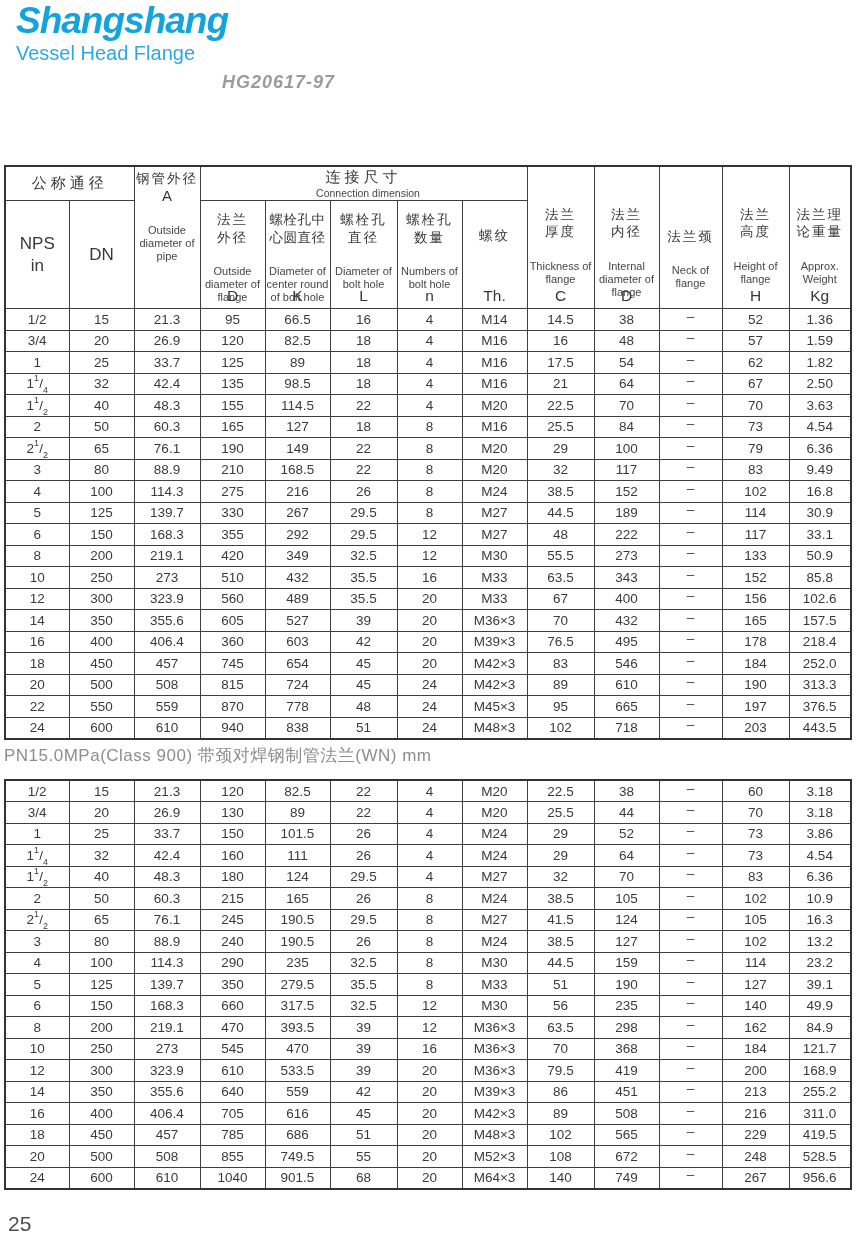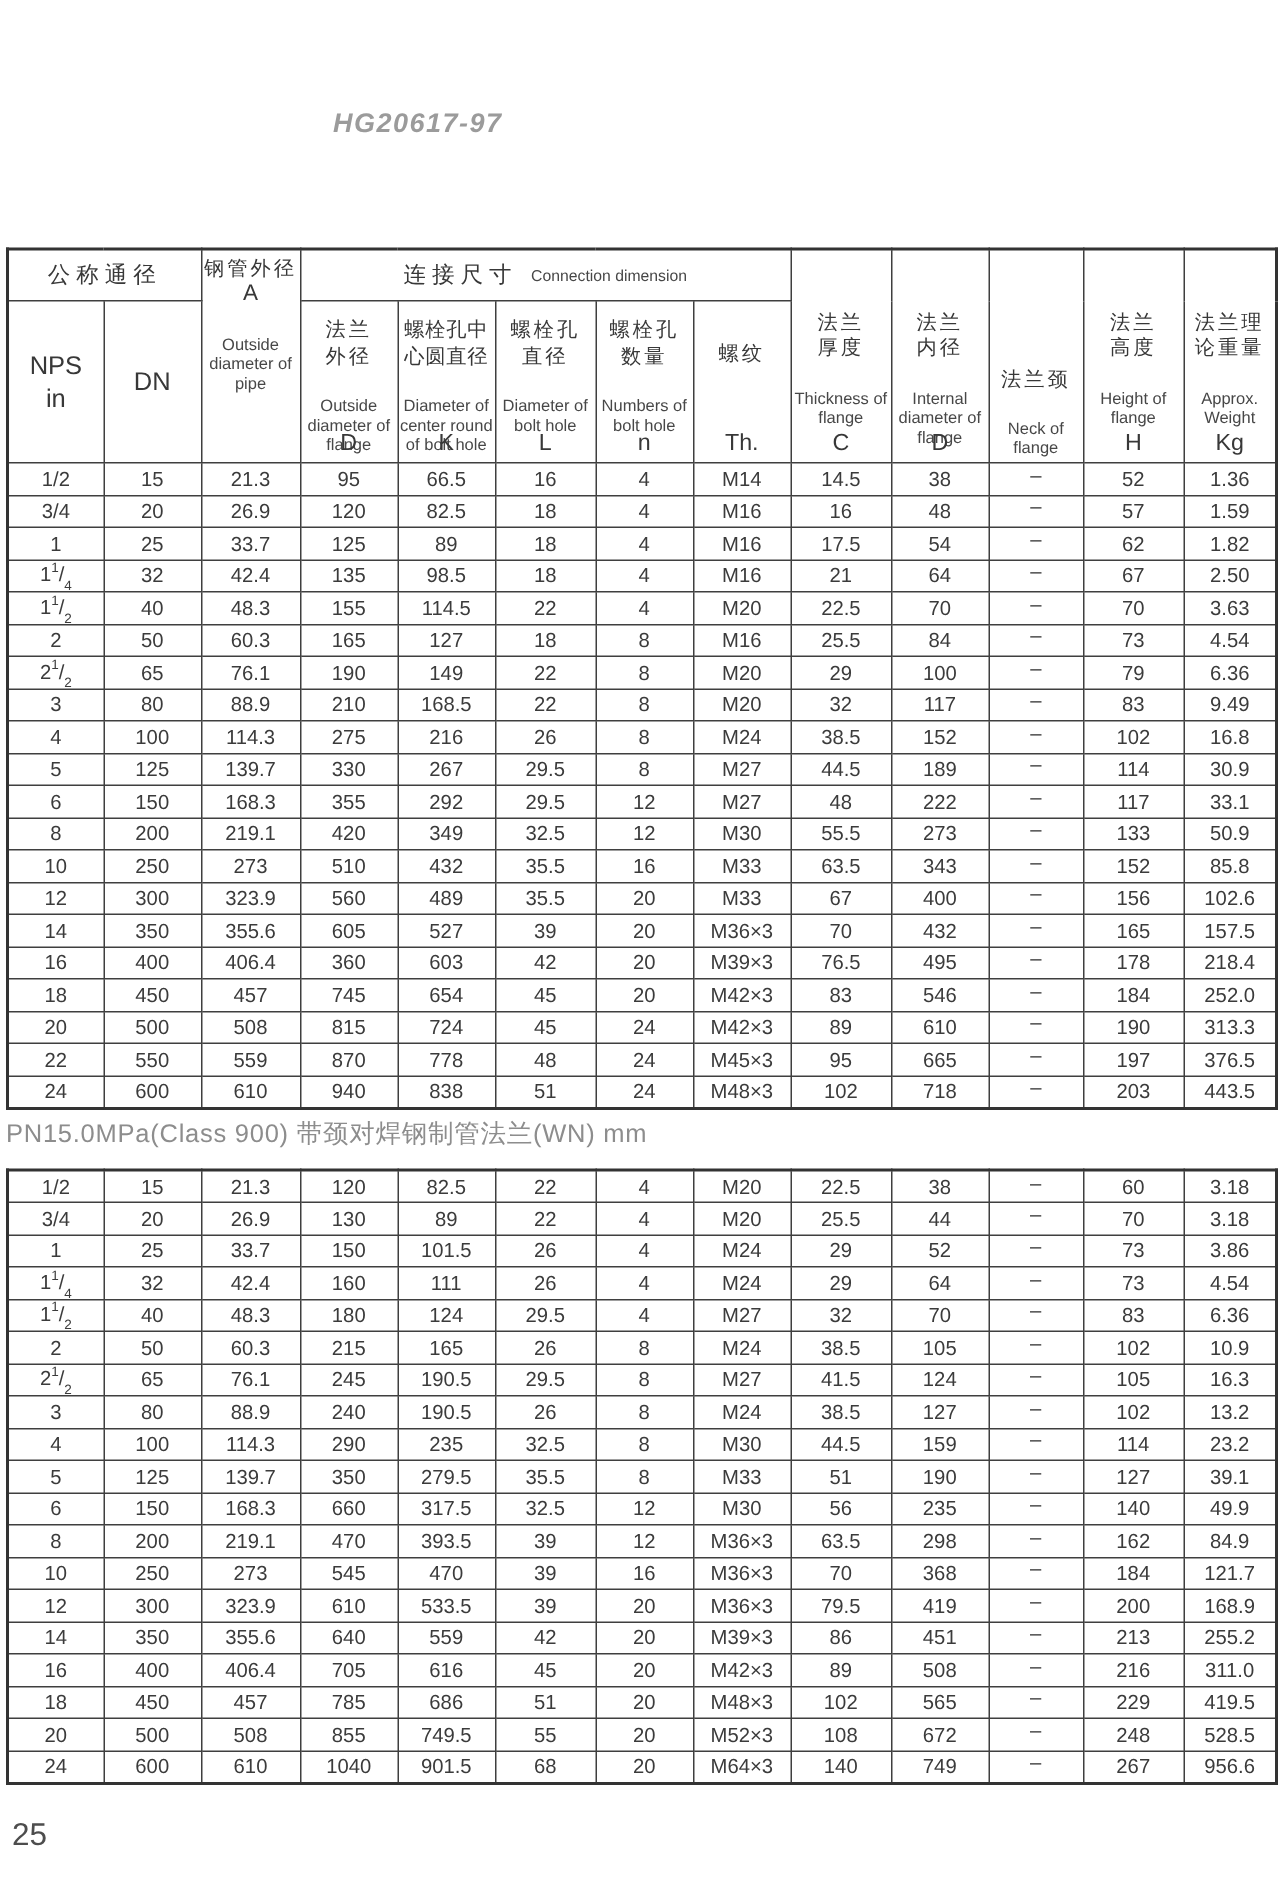--- a/index.html
+++ b/index.html
@@ -35,31 +35,35 @@
   .hc-top2 { justify-content:flex-start; padding-top:10px; }
   .hc-tall { justify-content:flex-start; padding-top:38px; }
   .hc-pipe { justify-content:flex-start; padding-top:2px; }
   .zh { font-size:13.5px; letter-spacing:2px; color:#383838; line-height:1.3; white-space:nowrap; }
   .zh-big { font-size:15px; letter-spacing:4px; color:#383838; }
   .en { font-size:11px; color:#474747; line-height:1.18; margin-top:19px; max-width:62px; }
   .en-inline { font-size:10.5px; color:#474747; margin-left:9px; letter-spacing:0; }
   .sym { font-size:15px; color:#383838; line-height:1.2; }
   .letter { position:absolute; bottom:3px; left:0; right:0; text-align:center; font-size:15.5px; color:#383838; }
   .nps-h { font-size:17px; color:#383838; line-height:1.25; }
-  .group-flex { flex-direction:row; align-items:center; justify-content:center; }
+  .group-flex { flex-direction:column; align-items:center; justify-content:center; }
   
   .section2-title { position:absolute; left:4px; top:744px; font-size:17px; color:#8d8d8d; letter-spacing:0.5px; }
   
   .page-num { position:absolute; left:8px; top:1212px; font-size:21px; color:#4d4d4d; }
 </style>
 </head>
 <body>
 
 <div class="page">
 
+  <div class="logo">
+    <span class="logo-line1">Shangshang</span>
+    <span class="logo-line2">Vessel Head Flange</span>
+  </div>
   <div class="std-no">HG20617-97</div>
 
   <table class="tbl" id="table1">
     <colgroup>
       <col style="width:64px">
         <col style="width:65px">
         <col style="width:66px">
         <col style="width:65px">
       <col style="width:65px">
         <col style="width:67px">
@@ -101,21 +105,21 @@
         </th>
         <th rowspan="2">
           <div class="hc hc-tall" style="height:140px;">
             <span class="zh">法兰</span>
             <span class="zh">内径</span>
             <span class="en">Internal diameter of flange</span>
             <span class="letter">D</span>
           </div>
         </th>
         <th rowspan="2">
-          <div class="hc hc-tall" style="height:140px; padding-top:76px;">
+          <div class="hc hc-tall" style="height:140px; padding-top:60px;">
             <span class="zh">法兰颈</span>
             <span class="en">Neck of flange</span>
           </div>
         </th>
         <th rowspan="2">
           <div class="hc hc-tall" style="height:140px;">
             <span class="zh">法兰</span>
             <span class="zh">高度</span>
             <span class="en">Height of flange</span>
             <span class="letter">H</span>

